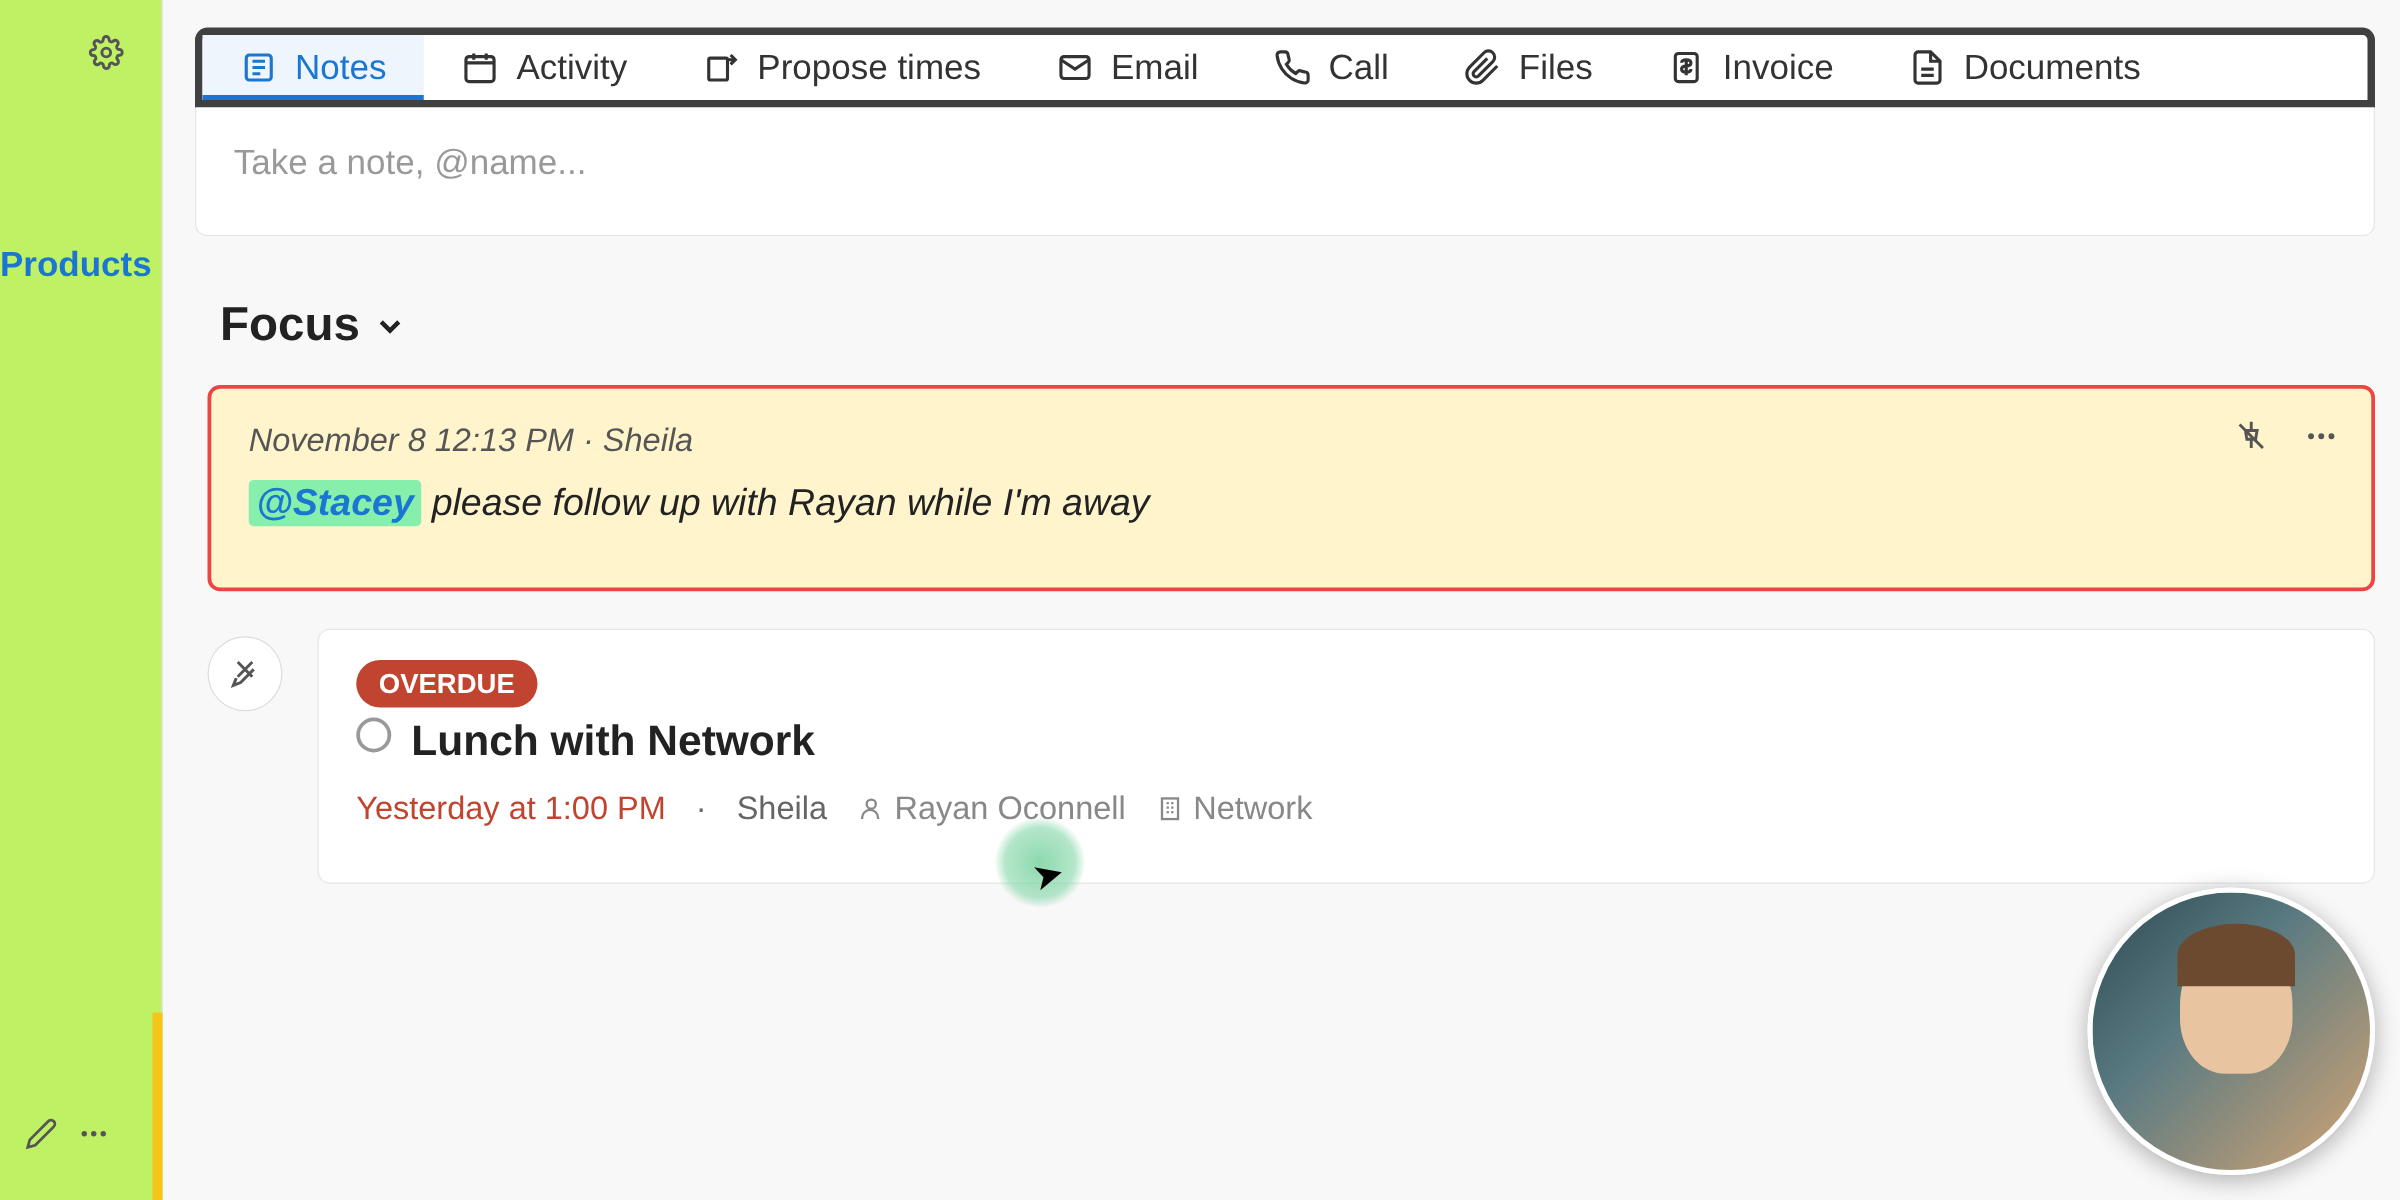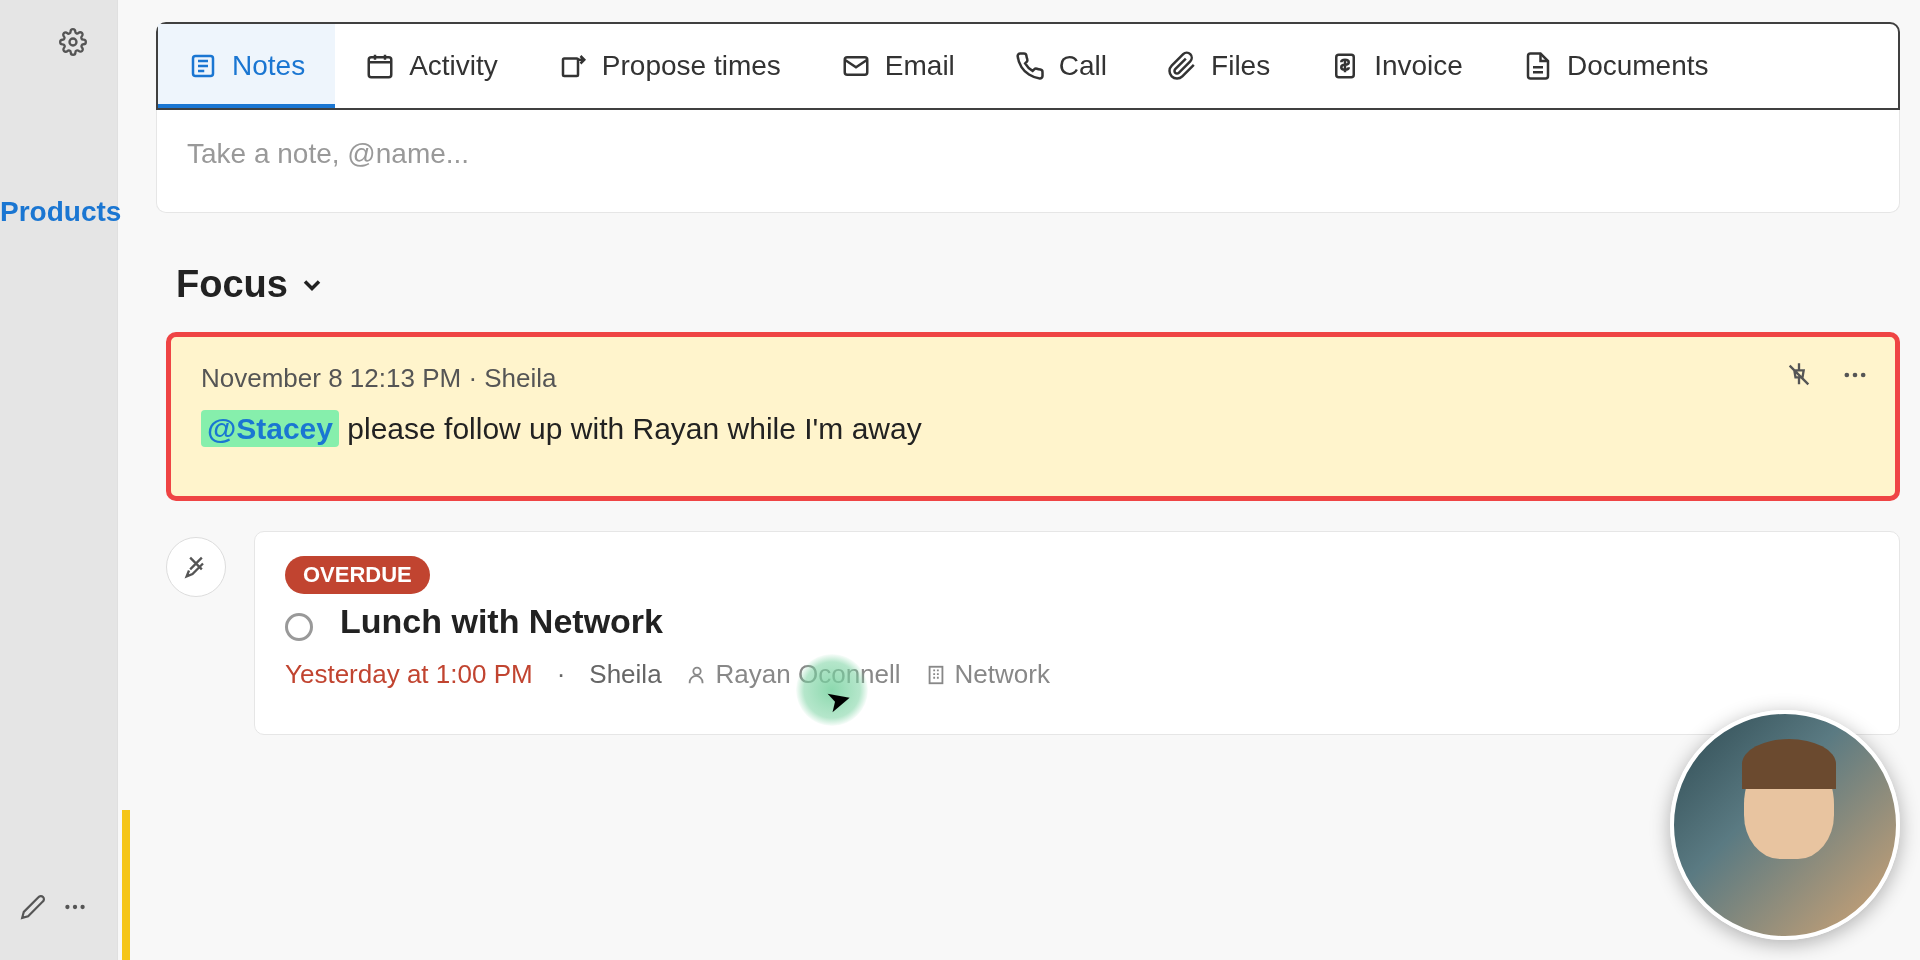--- a/index.html
+++ b/index.html
@@ -8,23 +8,23 @@
       background: #f8f8f8;
       width: 1920px;
       height: 960px;
       overflow: hidden;
       position: relative;
     }
     .sidebar {
       position: absolute;
       left: 0;
       top: 0;
-      width: 118px;
+      width: 130px;
       height: 100%;
-      background: #e5e5e5;
+      background: #bef264;
       border-right: 1px solid #e0e0e0;
     }
     .gear-icon {
       position: absolute;
       top: 28px;
       right: 30px;
       width: 28px;
       height: 28px;
       color: #555;
     }
@@ -55,23 +55,23 @@
     }
     .main {
       position: absolute;
       left: 156px;
       top: 22px;
       right: 20px;
     }
     .tabs {
       display: flex;
       background: #fff;
-      border: 2px solid #404040;
+      border: 6px solid #404040;
       border-radius: 10px 10px 0 0;
-      height: 88px;
+      height: 64px;
       align-items: stretch;
     }
     .tab {
       display: flex;
       align-items: center;
       gap: 14px;
       padding: 0 30px;
       font-size: 28px;
       font-weight: 500;
       color: #333;
@@ -105,25 +105,26 @@
       display: flex;
       align-items: center;
       gap: 10px;
       margin: 50px 0 26px 20px;
       font-size: 38px;
       font-weight: 700;
       color: #222;
     }
     .pinned-note {
       background: #fff4cc;
-      border: 5px solid #ef4444;
+      border: 3px solid #ef4444;
       border-radius: 10px;
       padding: 26px 30px;
       margin-left: 10px;
       position: relative;
+      font-style: italic;
     }
     .note-meta {
       font-size: 26px;
       color: #555;
       margin-bottom: 18px;
     }
     .note-body {
       font-size: 30px;
       color: #222;
       margin-bottom: 24px;
@@ -178,22 +179,22 @@
       background: #c14430;
       color: #fff;
       font-weight: 700;
       font-size: 22px;
       padding: 6px 18px;
       border-radius: 20px;
       margin-bottom: 8px;
     }
     .task-title-row {
       display: flex;
-      align-items: flex-end;
-      gap: 27px;
+      align-items: flex-start;
+      gap: 16px;
       margin-bottom: 18px;
     }
     .task-checkbox {
       width: 28px;
       height: 28px;
       border: 3px solid #999;
       border-radius: 50%;
     }
     .task-title {
       font-size: 34px;

